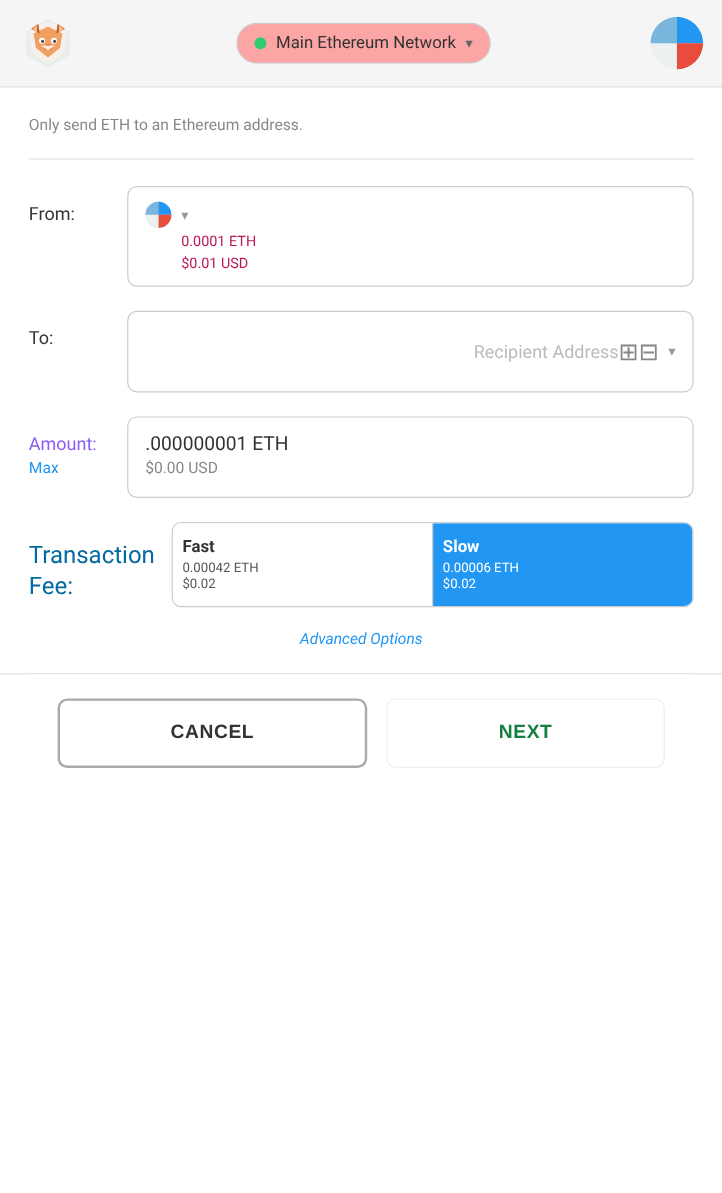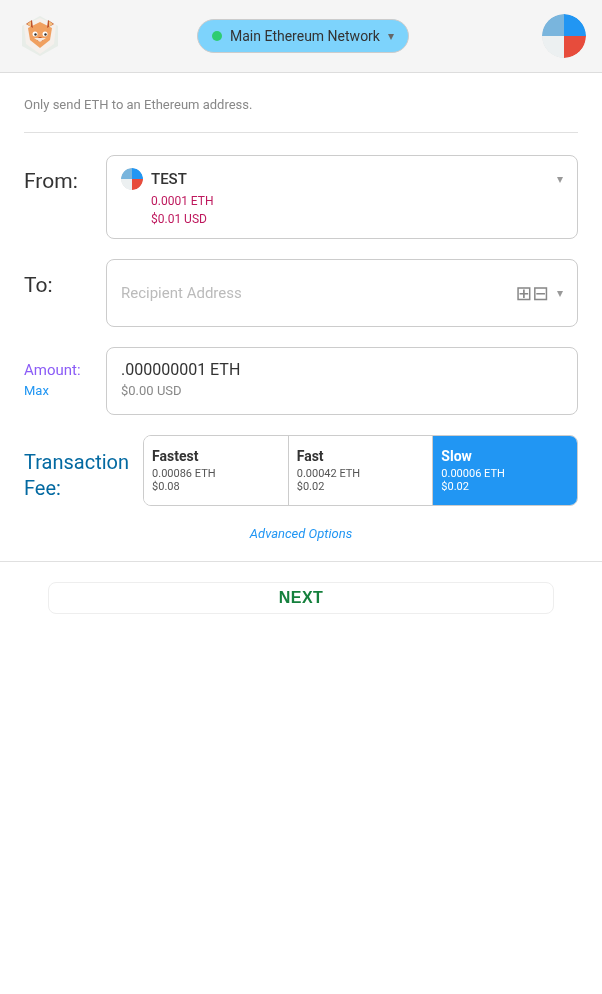--- a/index.html
+++ b/index.html
@@ -18,21 +18,21 @@
       display: flex;
       align-items: center;
       justify-content: space-between;
       padding: 12px 16px;
       border-bottom: 1px solid #ddd;
     }
     .network-pill {
       display: flex;
       align-items: center;
       gap: 8px;
-      background: #7dd3fc;
+      background: #fca5a5;
       border: 1px solid #ccc;
       border-radius: 20px;
       padding: 8px 14px;
       cursor: pointer;
     }
     .network-dot {
       width: 10px;
       height: 10px;
       border-radius: 50%;
       background: #2ecc71;
@@ -89,21 +89,21 @@
     }
 
     
     .form-row {
       display: flex;
       align-items: flex-start;
       margin-bottom: 20px;
       gap: 14px;
     }
     .form-label {
-      font-size: 21px;
+      font-size: 15px;
       color: #333;
       min-width: 68px;
       padding-top: 14px;
       font-weight: 400;
     }
     .form-field {
       flex: 1;
       border: 1px solid #ccc;
       border-radius: 8px;
       padding: 12px 14px;
@@ -138,20 +138,21 @@
       font-size: 12px;
       color: #be185d;
       margin-top: 4px;
       padding-left: 30px;
     }
 
     
     .to-field {
       align-items: center;
       justify-content: space-between;
+      text-align: right;
     }
     .recipient-placeholder {
       font-size: 15px;
       color: #bbb;
       flex: 1;
     }
     .to-icons {
       display: flex;
       align-items: center;
       gap: 8px;
@@ -375,21 +376,20 @@
     <div class="form-label">From:</div>
     <div class="form-field from-field">
       <div class="account-row">
         <svg class="small-pie" viewBox="0 0 22 22" xmlns="http://www.w3.org/2000/svg">
           <circle cx="11" cy="11" r="11" fill="#e0e0e0"></circle>
           <path d="M11,11 L11,0 A11,11 0 0,1 22,11 Z" fill="#2196f3"></path>
           <path d="M11,11 L22,11 A11,11 0 0,1 11,22 Z" fill="#e74c3c"></path>
           <path d="M11,11 L11,22 A11,11 0 0,1 0,11 Z" fill="#ecf0f1"></path>
           <path d="M11,11 L0,11 A11,11 0 0,1 11,0 Z" fill="#3498db" opacity="0.6"></path>
         </svg>
-        <span class="account-name">TEST</span>
         <span class="dropdown-arrow">▾</span>
       </div>
       <div class="account-balance">0.0001 ETH</div>
       <div class="account-balance">$0.01 USD</div>
     </div>
   </div>
 
   <div class="form-row">
     <div class="form-label">To:</div>
     <div class="form-field to-field">
@@ -412,25 +412,20 @@
       <span class="amount-usd">$0.00 USD</span>
     </div>
   </div>
 
   <div class="form-row">
     <div class="fee-label-col">
       <span class="fee-label">Transaction<br>Fee:</span>
     </div>
     <div class="fee-options">
 
-      <div class="fee-option">
-        <span class="fee-name">Fastest</span>
-        <span class="fee-eth">0.00086 ETH</span>
-        <span class="fee-usd">$0.08</span>
-      </div>
 
       <div class="fee-option">
         <span class="fee-name">Fast</span>
         <span class="fee-eth">0.00042 ETH</span>
         <span class="fee-usd">$0.02</span>
       </div>
 
       <div class="fee-option active">
         <span class="fee-name">Slow</span>
         <span class="fee-eth">0.00006 ETH</span>
@@ -439,15 +434,16 @@
     </div>
   </div>
 
   <div class="advanced-options-row">
     <span class="advanced-link">Advanced Options</span>
   </div>
 
   <div class="bottom-divider"></div>
 
   <div class="footer">
+    <button class="btn-cancel">CANCEL</button>
     <button class="btn-next">NEXT</button>
   </div>
 </div>
 
 </body></html>

